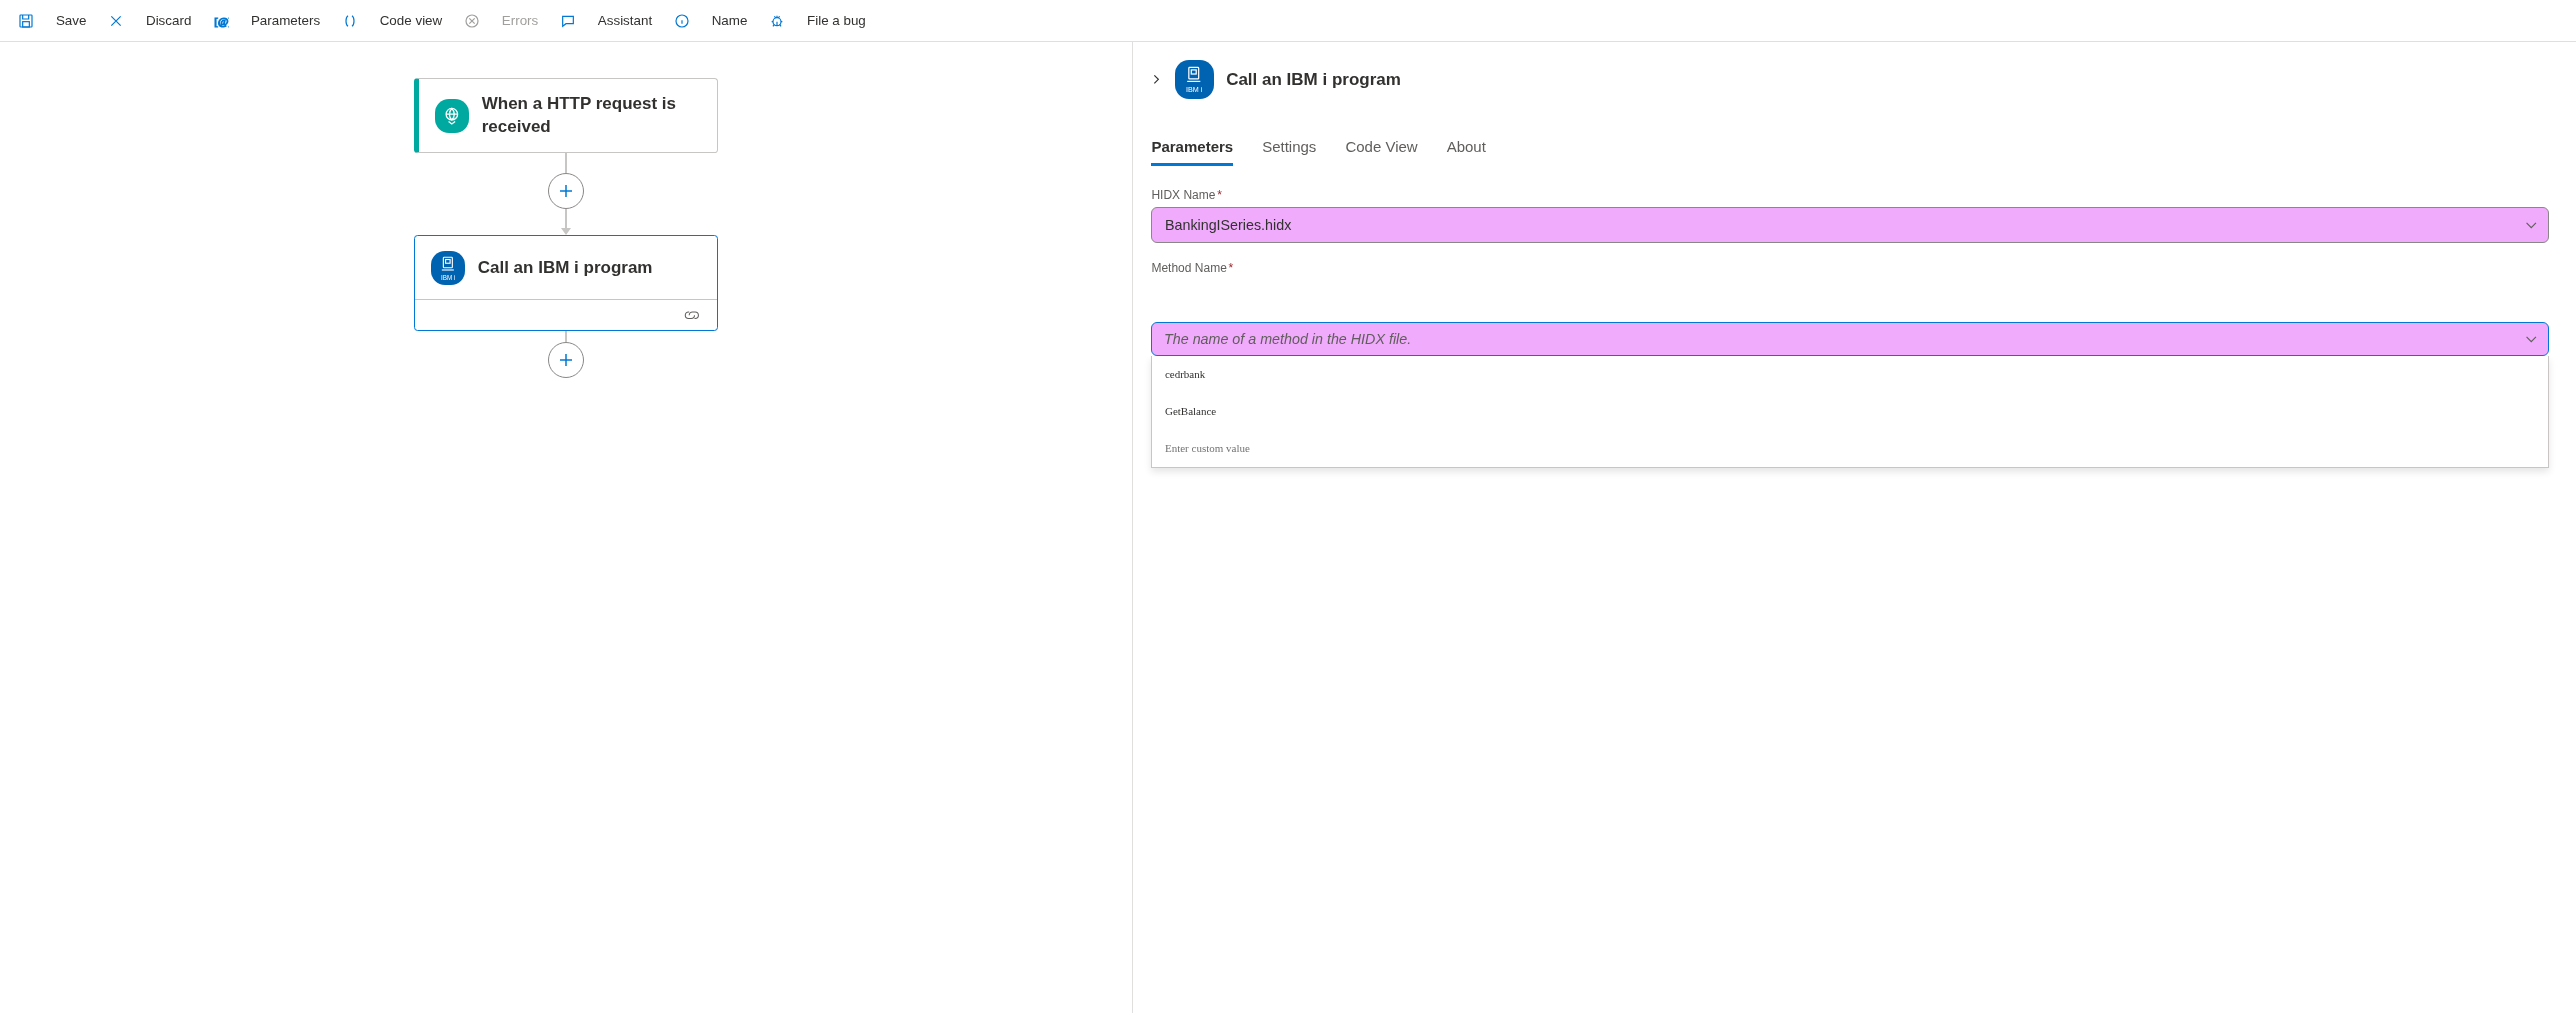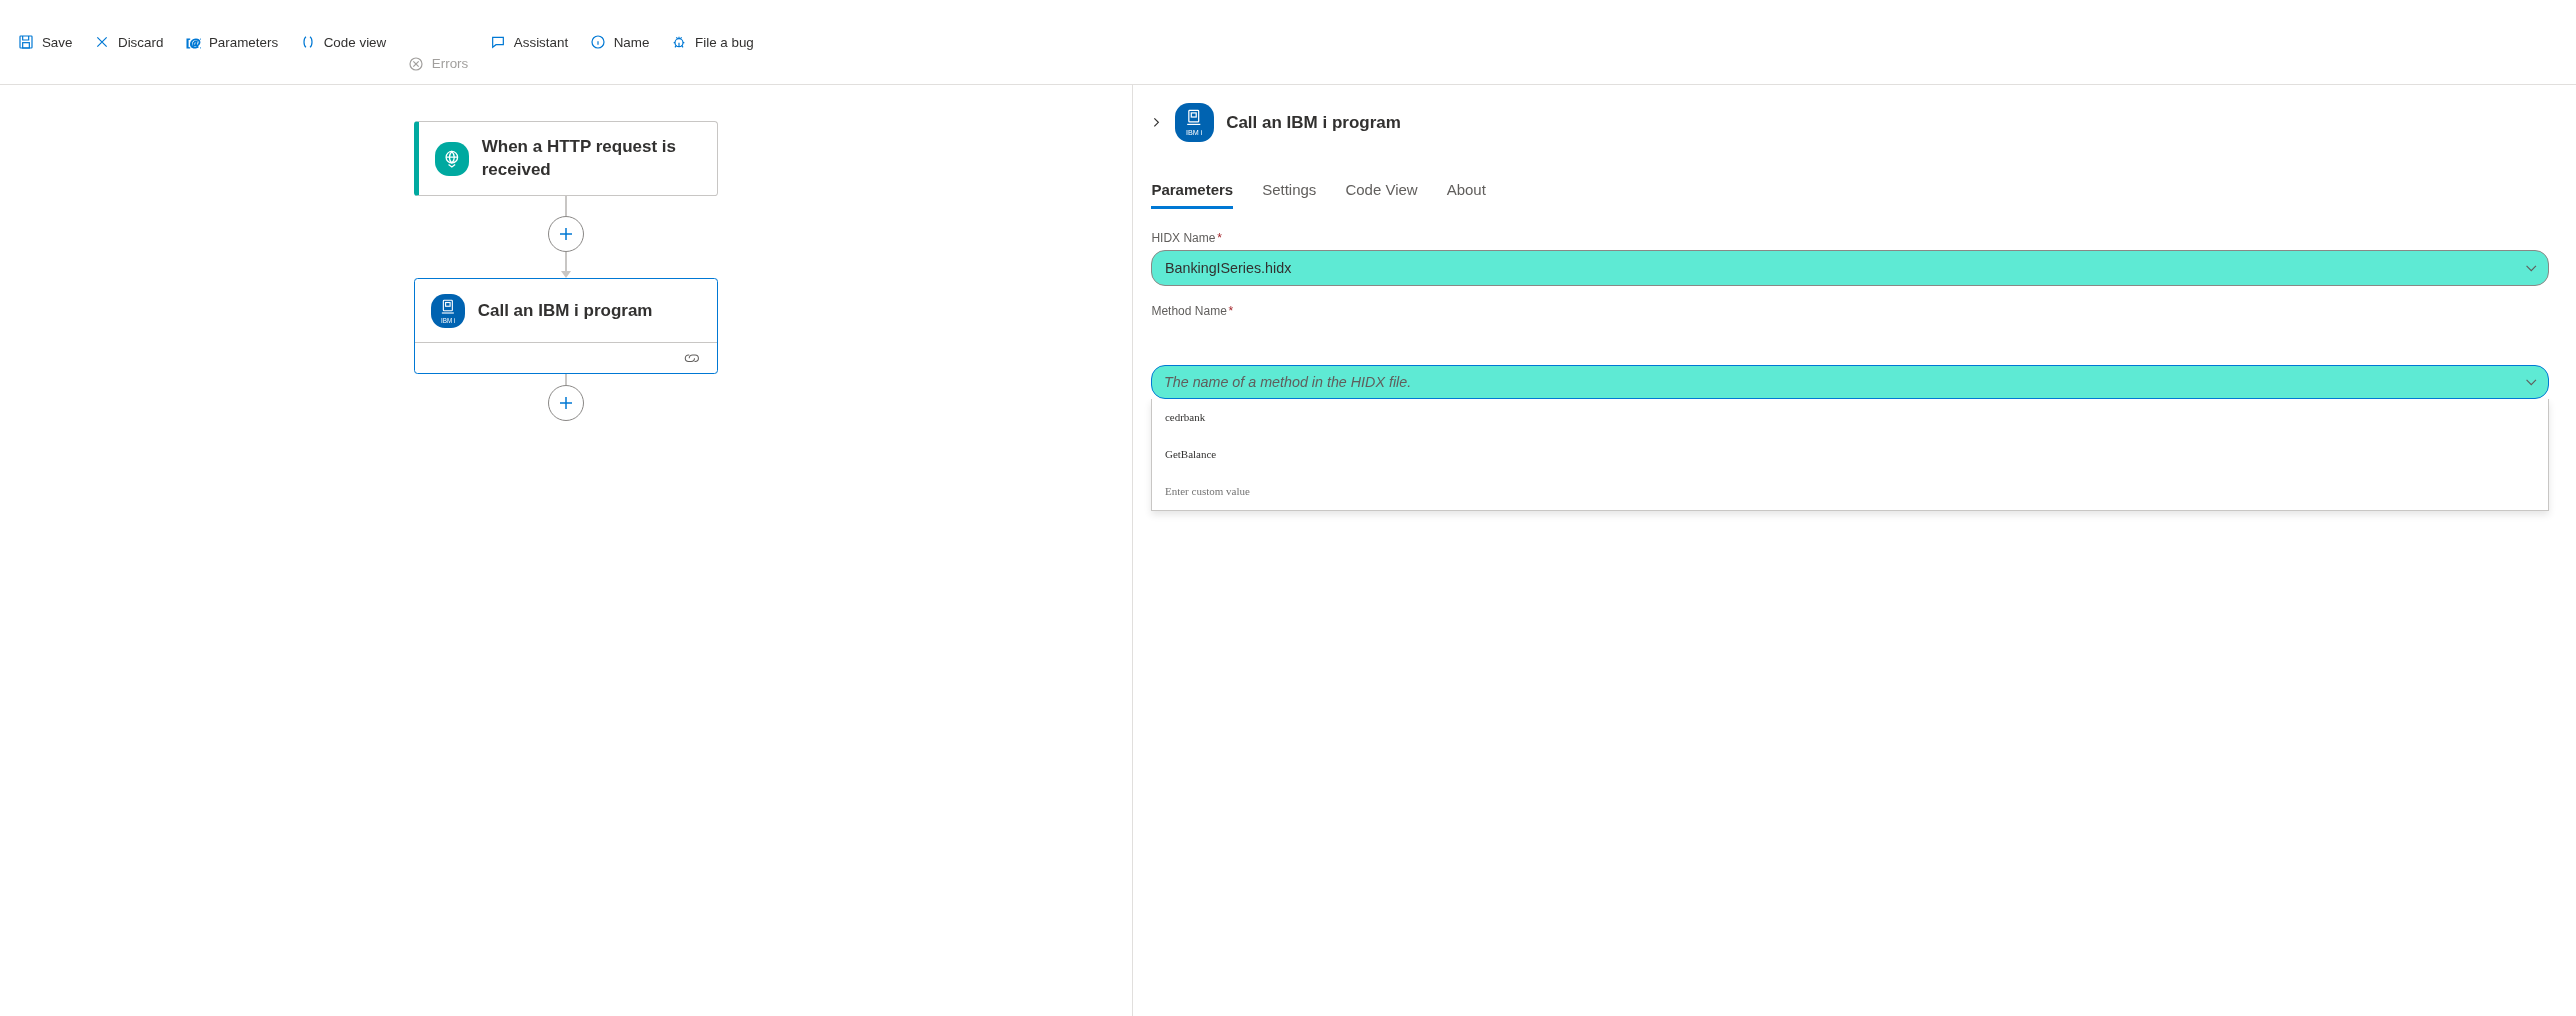--- a/index.html
+++ b/index.html
@@ -16,33 +16,32 @@
     .toolbar {
       display: flex;
       align-items: center;
       padding: 7.2px 10.7px;
       border-bottom: 0.9px solid #e1dfdd;
       gap: 7.2px;
     }
     .toolbar-item {
       display: flex;
       align-items: center;
-      gap: 8px;
+      gap: 22px;
       padding: 5.4px 7.2px;
       cursor: pointer;
       color: #323130;
       font-size: 13.4px;
     }
     .toolbar-item svg {
       width: 16px;
       height: 16px;
     }
     .toolbar-item.disabled {
       color: #a19f9d;
-      margin-top: 43px;
     }
     .main-content {
       display: flex;
       height: calc(100vh - 45px);
     }
     .canvas {
       flex: 0 0 44%;
       position: relative;
       border-right: 0.9px solid #e1dfdd;
       padding-top: 36px;
@@ -214,22 +213,22 @@
       color: #605e5c;
     }
     .required {
       color: #a4262c;
       margin-left: 1.8px;
     }
     .form-select {
       width: 100%;
       padding: 9px 32px 9px 12.5px;
       border: 0.9px solid #8a8886;
-      border-radius: 14px;
-      background: #5eead4;
+      border-radius: 6px;
+      background: #f0abfc;
       font-size: 14.3px;
       color: #323130;
       position: relative;
       display: flex;
       align-items: center;
       justify-content: space-between;
       cursor: pointer;
     }
     .form-select.focused {
       border: 1.8px solid #0078d4;

